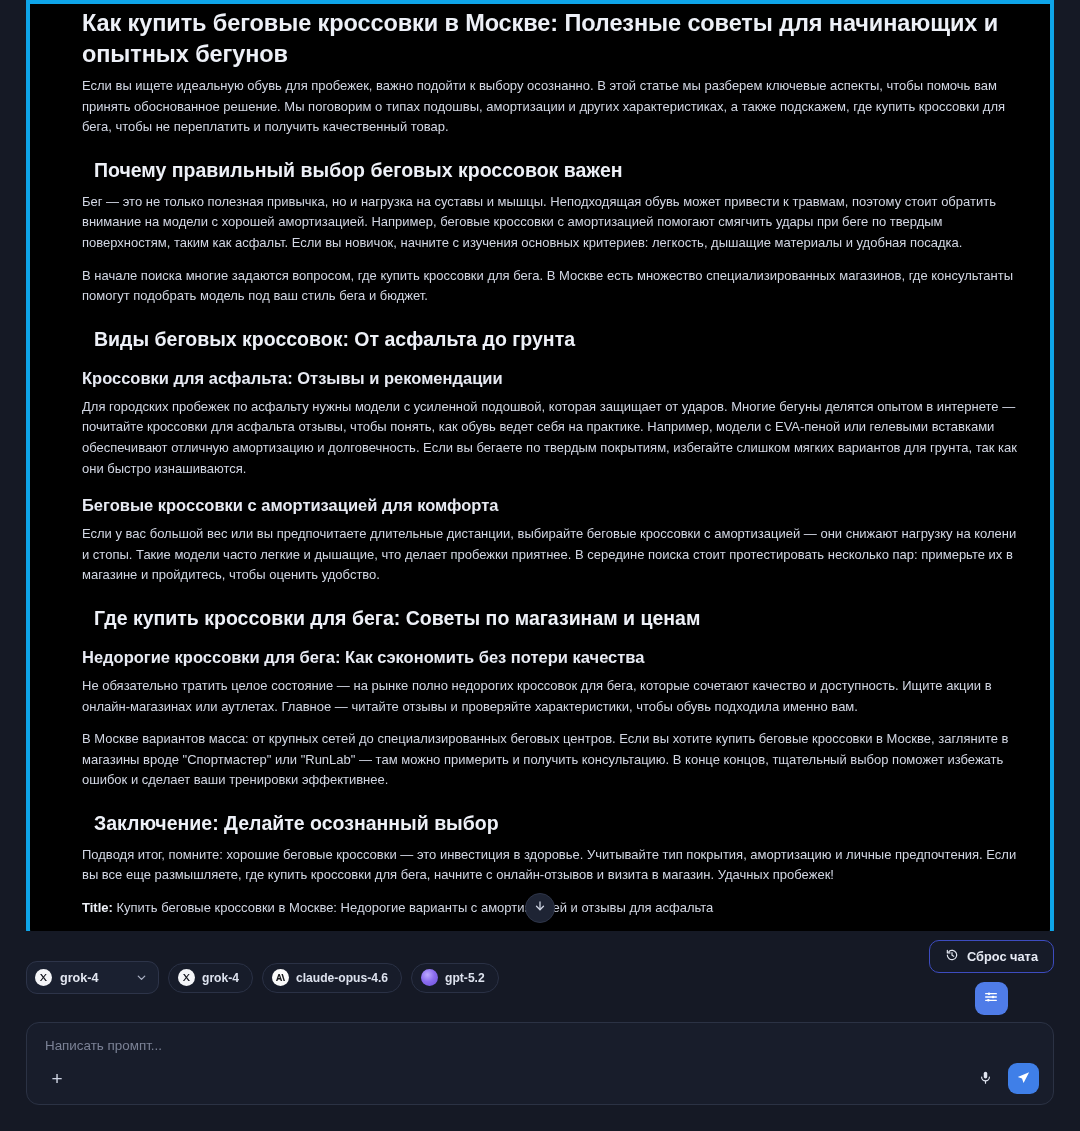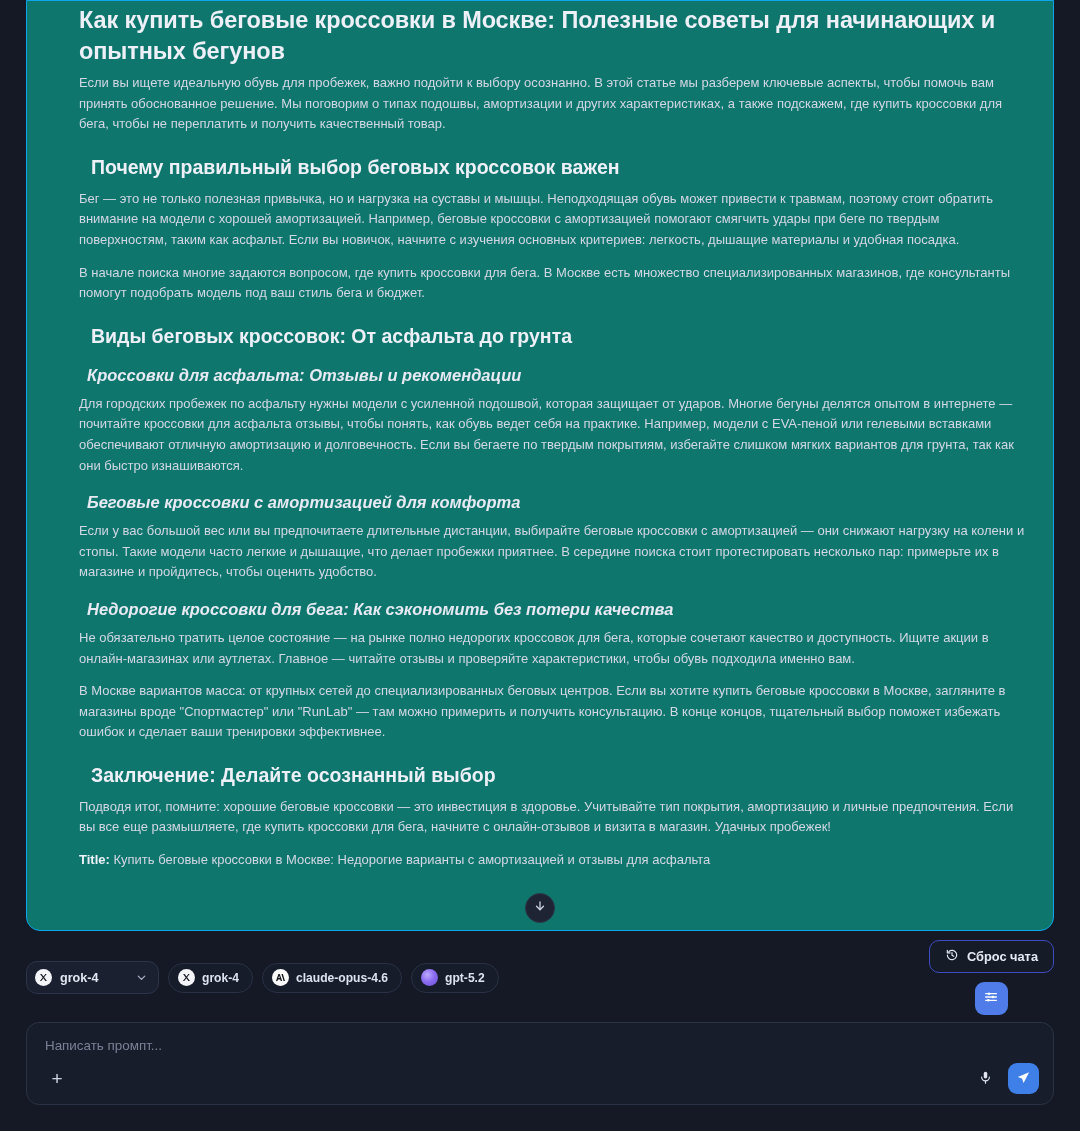--- a/index.html
+++ b/index.html
@@ -24,22 +24,22 @@
   
   .chat-scroll {
     position: relative;
     flex: 1 1 auto;
     overflow: hidden;
     padding: 0;
   }
   .msg-card {
     position: relative;
     margin: 0 26px 0 26px;
-    background: #0f766e;
-    border: 1px solid #0ea5e9;
+    background: #000000;
+    border: 4px solid #0ea5e9;
     border-radius: 14px;
     border-top-left-radius: 0;
     border-top-right-radius: 0;
     padding: 0 24px 10px 52px;
     min-height: 100%;
   }
   .article {
     padding-top: 2px;
     color: #e6e9f2;
   }
@@ -58,22 +58,21 @@
     line-height: 26px;
     font-weight: 700;
     color: #edf0f7;
     margin: 19px 0 9px 12px;
   }
   h3.art-h3 {
     font-size: 16.5px;
     line-height: 23px;
     font-weight: 700;
     color: #e7eaf3;
-    margin: 15px 0 7px 8px;
-    font-style: italic;
+    margin: 15px 0 7px 0;
   }
   p.art-p {
     font-size: 13px;
     line-height: 20.6px;
     color: #d2d7e4;
     margin: 0 0 12px 0;
     text-align: left;
   }
   p.art-p.tight { margin-bottom: 10px; }
   .art-p b, .art-p strong { color: #eef1f8; font-weight: 700; }
@@ -259,20 +258,21 @@
         <p class="art-p">Бег — это не только полезная привычка, но и нагрузка на суставы и мышцы. Неподходящая обувь может привести к травмам, поэтому стоит обратить внимание на модели с хорошей амортизацией. Например, беговые кроссовки с амортизацией помогают смягчить удары при беге по твердым поверхностям, таким как асфальт. Если вы новичок, начните с изучения основных критериев: легкость, дышащие материалы и удобная посадка.</p>
         <p class="art-p">В начале поиска многие задаются вопросом, где купить кроссовки для бега. В Москве есть множество специализированных магазинов, где консультанты помогут подобрать модель под ваш стиль бега и бюджет.</p>
 
         <h2 class="art-h2">Виды беговых кроссовок: От асфальта до грунта</h2>
         <h3 class="art-h3">Кроссовки для асфальта: Отзывы и рекомендации</h3>
         <p class="art-p">Для городских пробежек по асфальту нужны модели с усиленной подошвой, которая защищает от ударов. Многие бегуны делятся опытом в интернете — почитайте кроссовки для асфальта отзывы, чтобы понять, как обувь ведет себя на практике. Например, модели с EVA-пеной или гелевыми вставками обеспечивают отличную амортизацию и долговечность. Если вы бегаете по твердым покрытиям, избегайте слишком мягких вариантов для грунта, так как они быстро изнашиваются.</p>
 
         <h3 class="art-h3">Беговые кроссовки с амортизацией для комфорта</h3>
         <p class="art-p">Если у вас большой вес или вы предпочитаете длительные дистанции, выбирайте беговые кроссовки с амортизацией — они снижают нагрузку на колени и стопы. Такие модели часто легкие и дышащие, что делает пробежки приятнее. В середине поиска стоит протестировать несколько пар: примерьте их в магазине и пройдитесь, чтобы оценить удобство.</p>
 
+        <h2 class="art-h2">Где купить кроссовки для бега: Советы по магазинам и ценам</h2>
         <h3 class="art-h3">Недорогие кроссовки для бега: Как сэкономить без потери качества</h3>
         <p class="art-p">Не обязательно тратить целое состояние — на рынке полно недорогих кроссовок для бега, которые сочетают качество и доступность. Ищите акции в онлайн-магазинах или аутлетах. Главное — читайте отзывы и проверяйте характеристики, чтобы обувь подходила именно вам.</p>
         <p class="art-p">В Москве вариантов масса: от крупных сетей до специализированных беговых центров. Если вы хотите купить беговые кроссовки в Москве, загляните в магазины вроде "Спортмастер" или "RunLab" — там можно примерить и получить консультацию. В конце концов, тщательный выбор поможет избежать ошибок и сделает ваши тренировки эффективнее.</p>
 
         <h2 class="art-h2">Заключение: Делайте осознанный выбор</h2>
         <p class="art-p">Подводя итог, помните: хорошие беговые кроссовки — это инвестиция в здоровье. Учитывайте тип покрытия, амортизацию и личные предпочтения. Если вы все еще размышляете, где купить кроссовки для бега, начните с онлайн-отзывов и визита в магазин. Удачных пробежек!</p>
 
         <p class="art-p tight"><b>Title:</b> <span>Купить беговые кроссовки в Москве: Недорогие варианты с амортизацией и отзывы для асфальта</span></p>
 
       </div>

